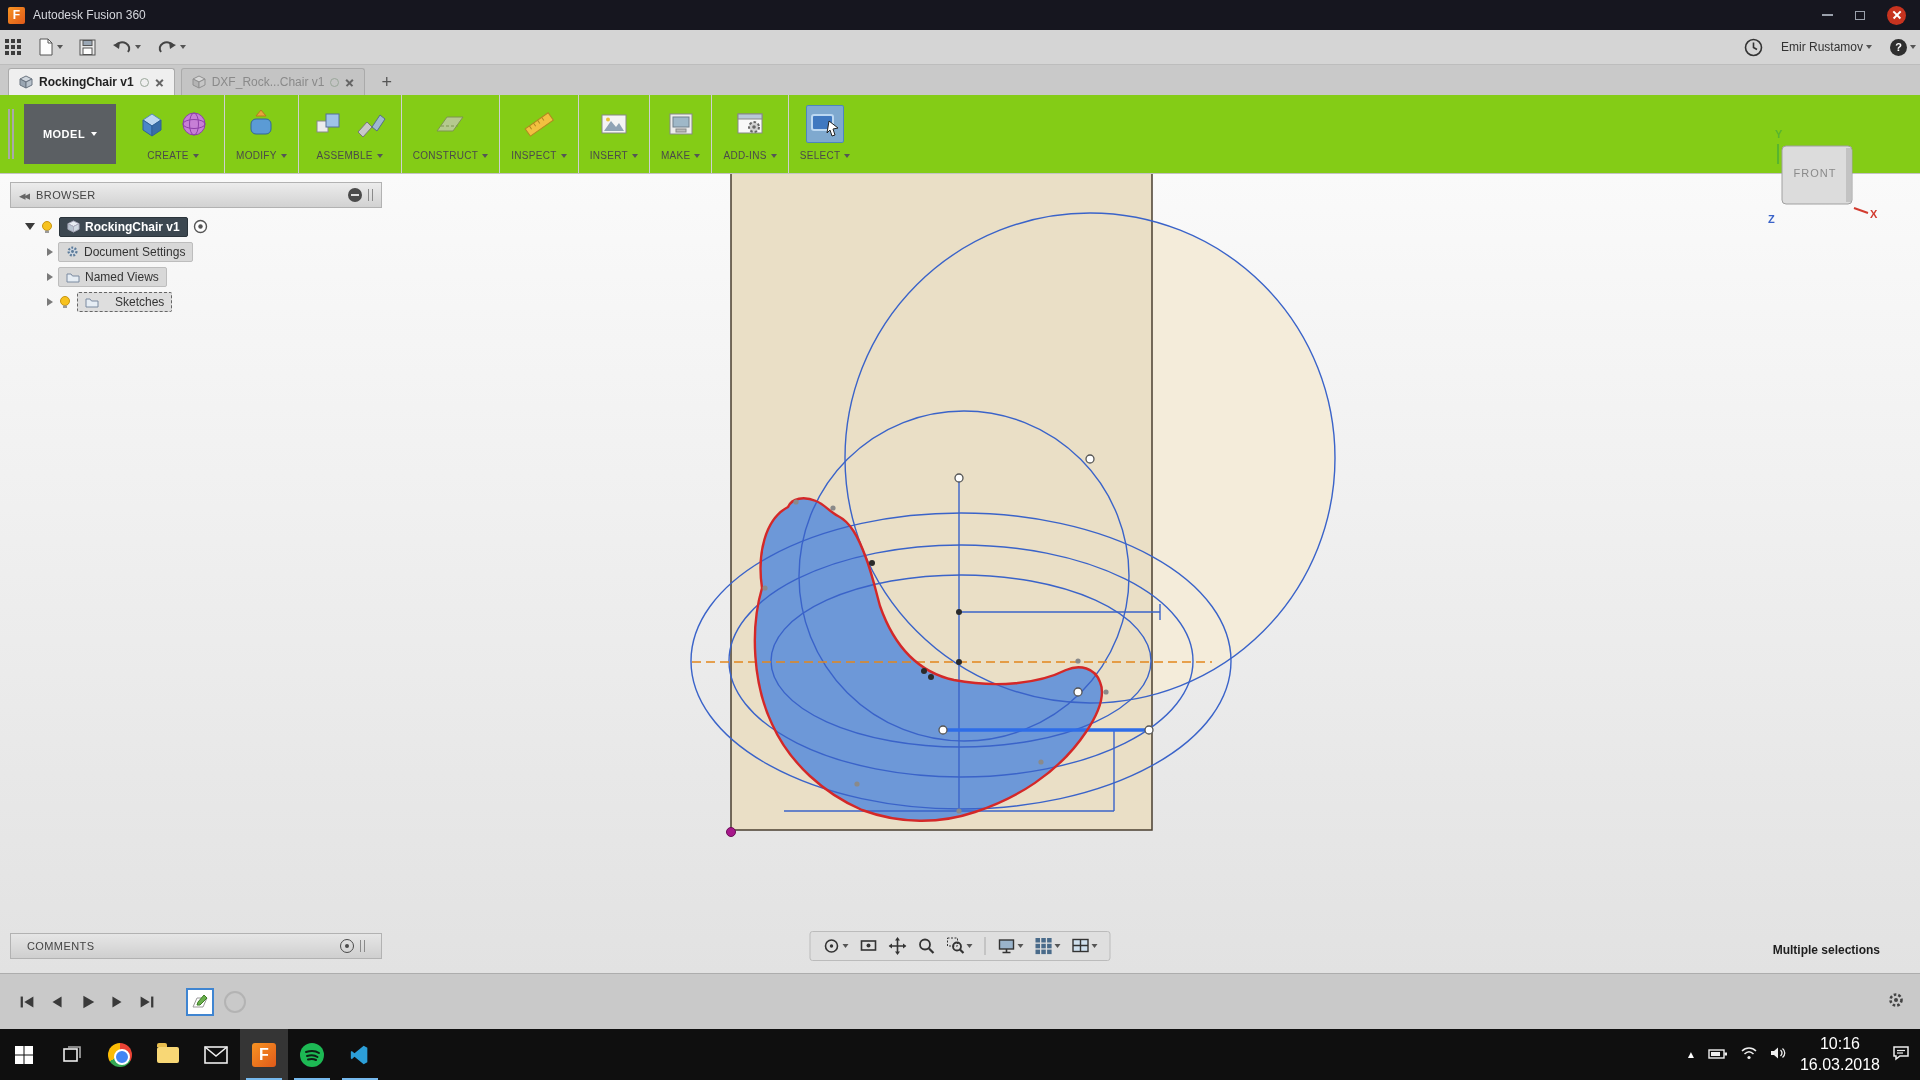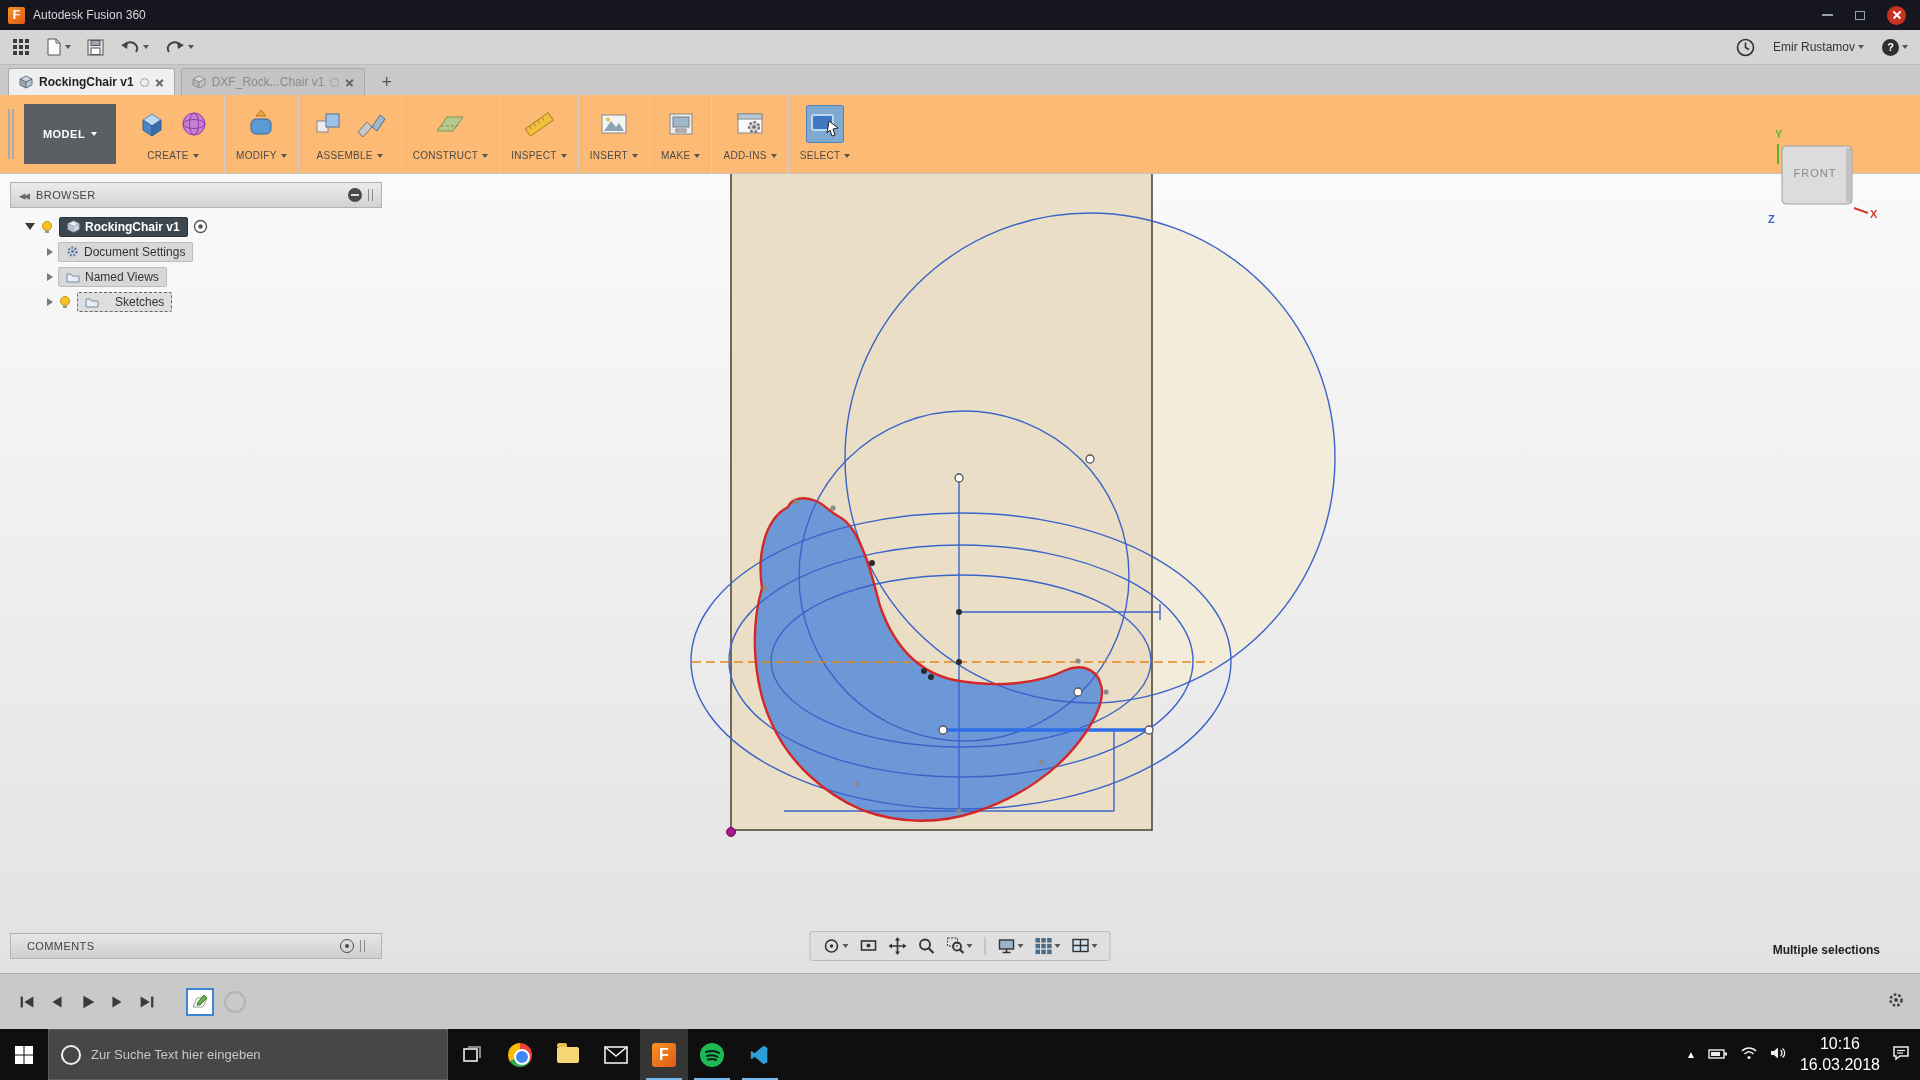--- a/index.html
+++ b/index.html
@@ -12,41 +12,41 @@
     color:#fff;font-weight:bold;font-size:12px;display:flex;align-items:center;justify-content:center;margin-right:8px;border-radius:2px;}
   .titlebar .title{font-size:12px;}
   .wincontrols{margin-left:auto;display:flex;align-items:center;gap:22px;padding-right:14px;}
   .win-min{width:11px;height:2px;background:#9aa0ab;}
   .win-max{width:10px;height:9px;border:1.5px solid #9aa0ab;}
   .win-close{width:19px;height:19px;border-radius:50%;background:#c7331f;position:relative;}
   .win-close::before,.win-close::after{content:"";position:absolute;left:4.5px;top:8.5px;width:10px;height:1.6px;background:#fff;}
   .win-close::before{transform:rotate(45deg);}.win-close::after{transform:rotate(-45deg);}
 
   
-  .appbar{height:35px;background:#d5d5d5;border-bottom:1px solid #bdbdbd;display:flex;align-items:center;padding:0 12px;gap:16px;color:#3c3c3c;}
+  .appbar{height:35px;background:#d5d5d5;border-bottom:1px solid #bdbdbd;display:flex;align-items:center;padding:0 4px;gap:16px;color:#3c3c3c;}
   .appbar svg{display:block;}
   .abtn{display:flex;align-items:center;gap:3px;cursor:default;}
   .caret{width:0;height:0;border-left:3.5px solid transparent;border-right:3.5px solid transparent;border-top:4.5px solid #555;display:inline-block;}
   .appbar-right{margin-left:auto;display:flex;align-items:center;gap:18px;}
   .username{font-size:12px;color:#333;}
   .help-circle{width:17px;height:17px;border-radius:50%;background:#2f2f2f;color:#fff;font-size:11px;font-weight:bold;display:flex;align-items:center;justify-content:center;}
 
   
   .tabbar{height:30px;background:#c9c9c9;display:flex;align-items:flex-end;padding-left:8px;}
   .doctab{height:27px;display:flex;align-items:center;gap:6px;padding:0 10px;font-size:12px;border:1px solid #aaa;border-bottom:none;border-radius:3px 3px 0 0;}
   .doctab.active{background:#efefef;color:#222;font-weight:bold;}
   .doctab.inactive{background:#c4c4c4;color:#8a8a8a;margin-left:6px;}
   .tab-ring{width:9px;height:9px;border:1.5px solid #9aa79a;border-radius:50%;}
   .xicon{position:relative;width:9px;height:9px;}
   .xicon::before,.xicon::after{content:"";position:absolute;top:4px;left:0;width:9px;height:1.5px;background:#666;}
   .xicon::before{transform:rotate(45deg);}.xicon::after{transform:rotate(-45deg);}
   .newtab{margin-left:10px;font-size:18px;color:#555;line-height:26px;padding:0 6px;}
 
   
-  .ribbon{height:79px;background:#fdba74;border-bottom:1px solid #c4c4c4;display:flex;align-items:stretch;position:relative;}
+  .ribbon{height:79px;background:#84cc16;border-bottom:1px solid #c4c4c4;display:flex;align-items:stretch;position:relative;}
   .ribbon-grip{width:6px;margin:14px 4px 14px 8px;border-left:2px solid #a9a9a9;border-right:2px solid #a9a9a9;}
   .model-btn{margin:9px 6px;width:92px;background:#5b5f63;color:#fff;font-size:11px;font-weight:bold;
     display:flex;align-items:center;justify-content:center;gap:6px;letter-spacing:.5px;}
   .model-btn .caret{border-top-color:#fff;}
   .rgroup{display:flex;flex-direction:column;align-items:center;justify-content:flex-start;padding:6px 11px 4px;border-right:1px solid #cfcfcf;}
   .ricons{height:46px;display:flex;align-items:center;gap:4px;}
   .ricon{width:38px;height:38px;display:flex;align-items:center;justify-content:center;}
   .ricon svg{display:block;}
   .rlabel{font-size:10px;color:#4a4a4a;display:flex;align-items:center;gap:4px;margin-top:3px;letter-spacing:.3px;}
   .select-hl{background:#7fa9cf;border:1px solid #4d86bd;border-radius:2px;}
@@ -653,24 +653,20 @@
   <div class="tbtn">
     <svg width="20" height="20" viewBox="0 0 20 20">
         <g fill="#fff">
           <rect x="1" y="1" width="8.5" height="8.5"></rect>
           <rect x="10.5" y="1" width="8.5" height="8.5"></rect>
           <rect x="1" y="10.5" width="8.5" height="8.5"></rect>
           <rect x="10.5" y="10.5" width="8.5" height="8.5"></rect>
         </g>
       </svg>
   </div>
-  <div class="searchbox">
-    <span class="cortana-ring"></span>
-    <input type="text" placeholder="Zur Suche Text hier eingeben" style="">
-  </div>
   <div class="tbtn">
     <svg width="22" height="22" viewBox="0 0 22 22">
         <rect x="3" y="5" width="13" height="12" fill="none" stroke="#eee" stroke-width="1.6"></rect>
         <path d="M7 3 h12 v11" fill="none" stroke="#aaa" stroke-width="1.6"></path>
       </svg>
   </div>
   <div class="tbtn">
       <span class="chrome-ic"></span>
     </div>
   <div class="tbtn">

